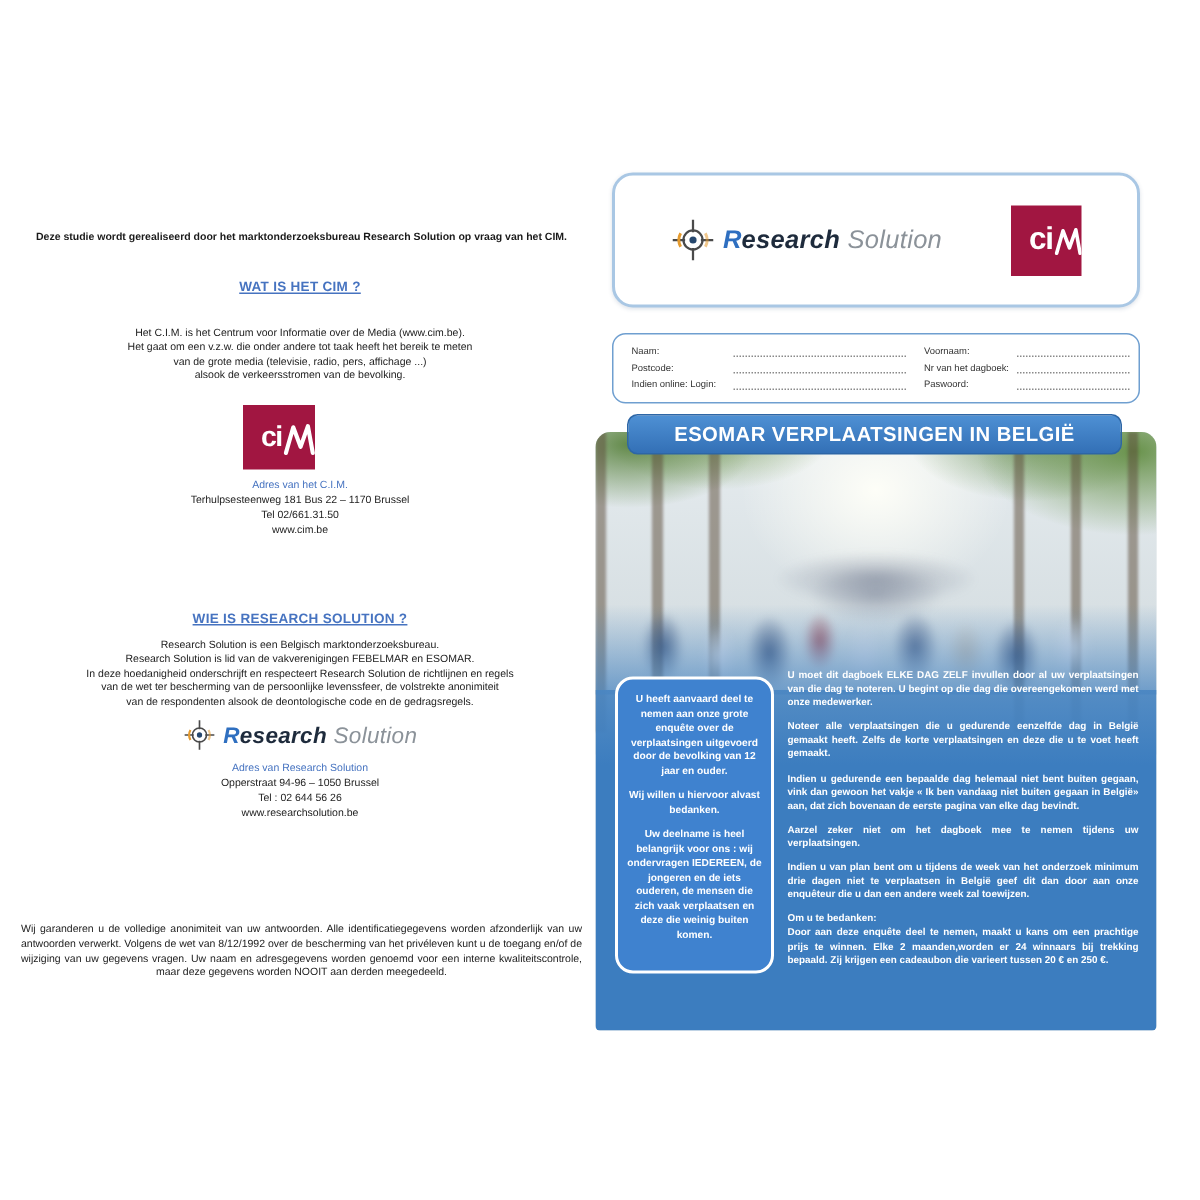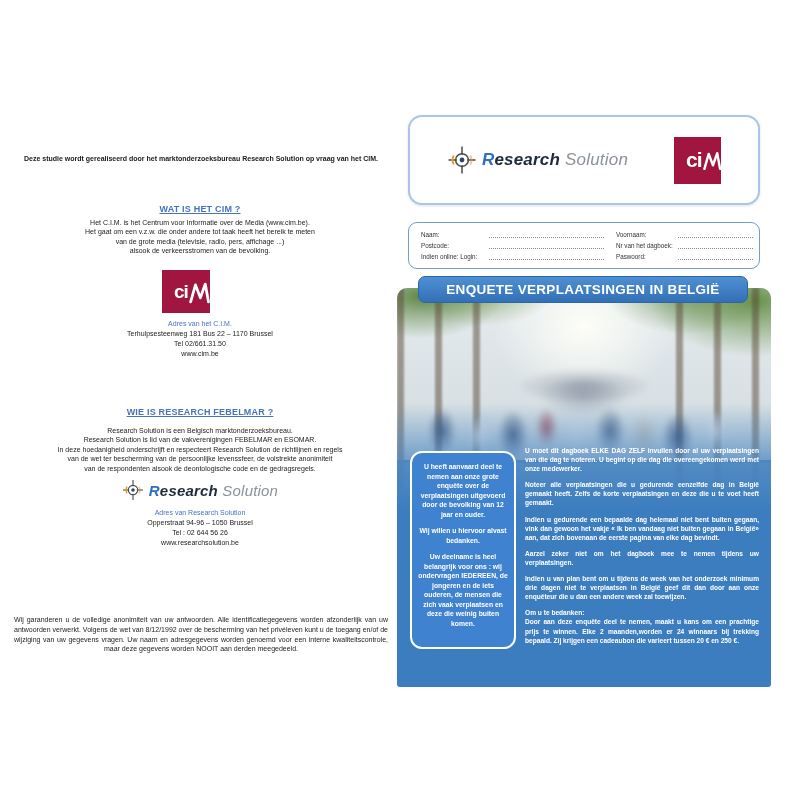--- a/index.html
+++ b/index.html
@@ -4,21 +4,21 @@
 <style>
   * { margin:0; padding:0; box-sizing:border-box; }
   html,body { background:#fff; }
   body { font-family:"Liberation Sans", sans-serif; }
   .page { position:relative; width:800px; height:800px; background:#fff; overflow:hidden; }
 
   
   .abs { position:absolute; }
   .intro-line { left:12px; top:155px; width:378px; text-align:center; font-size:7px; font-weight:bold; color:#1a1a1a; white-space:nowrap; }
   .sec-heading { left:15px; width:370px; text-align:center; font-size:9px; font-weight:bold; color:#4673c0; text-decoration:underline; letter-spacing:.2px; }
-  .cim-heading { top:204px; }
+  .cim-heading { top:186px; }
   .rs-heading  { top:407px; }
   .body-center { left:15px; width:370px; text-align:center; font-size:7px; color:#222; line-height:1.35; white-space:pre-line; }
   .cim-body { top:218px; }
   .rs-body  { top:426px; }
 
   .cim-logo { display:flex; align-items:center; justify-content:center; background:#A11641; color:#fff;padding-left:12px; }
   .cim-logo-left { left:162px; top:270px; width:48px; height:43px; }
   .cim-logo .ci { font-weight:bold; font-size:19px; letter-spacing:-1px; }
   .cim-logo svg { margin-left:1px; margin-top:2px; }
 
@@ -110,21 +110,21 @@
     </svg>
   </div>
 
   <div class="abs addr-block cim-addr">
     <div class="addr-label">Adres van het C.I.M.</div>
     <div>Terhulpsesteenweg 181 Bus 22 – 1170 Brussel</div>
     <div>Tel  02/661.31.50</div>
     <div>www.cim.be</div>
   </div>
 
-  <div class="abs sec-heading rs-heading">WIE IS RESEARCH FEBELMAR ?</div>
+  <div class="abs sec-heading rs-heading">WIE IS RESEARCH SOLUTION ?</div>
   <div class="abs body-center rs-body">Research Solution is een Belgisch marktonderzoeksbureau.
 Research Solution is lid van de vakverenigingen  FEBELMAR en ESOMAR.
 In deze hoedanigheid onderschrijft en respecteert Research Solution de richtlijnen en regels
 van de wet ter bescherming van de persoonlijke levenssfeer, de volstrekte anonimiteit
 van de respondenten alsook de deontologische code en de gedragsregels.</div>
 
   <div class="abs rs-logo-row">
     <svg width="22" height="22" viewBox="0 0 40 40">
       <line x1="20" y1="2" x2="20" y2="13" stroke="#4a4a4a" stroke-width="2"></line>
       <line x1="20" y1="27" x2="20" y2="38" stroke="#4a4a4a" stroke-width="2"></line>
@@ -195,21 +195,21 @@
     <div class="fcell fc1">
       <span class="flabel">Indien online: Login:</span>
       <span class="dots"></span>
     </div>
     <div class="fcell fc2">
       <span class="flabel">Paswoord:</span>
       <span class="dots"></span>
     </div>
   </div>
 
-  <div class="abs banner">ENQUETE VERPLAATSINGEN IN BELGIË</div>
+  <div class="abs banner">ESOMAR VERPLAATSINGEN IN BELGIË</div>
 
   <div class="abs photo-block">
     <div class="photo-art"></div>
     <div class="trees trees-left"></div>
     <div class="trees trees-right"></div>
     <div class="crowd"></div>
     <div class="blue-fade"></div>
     <div class="blue-section"></div>
 
     <div class="intro-box">

